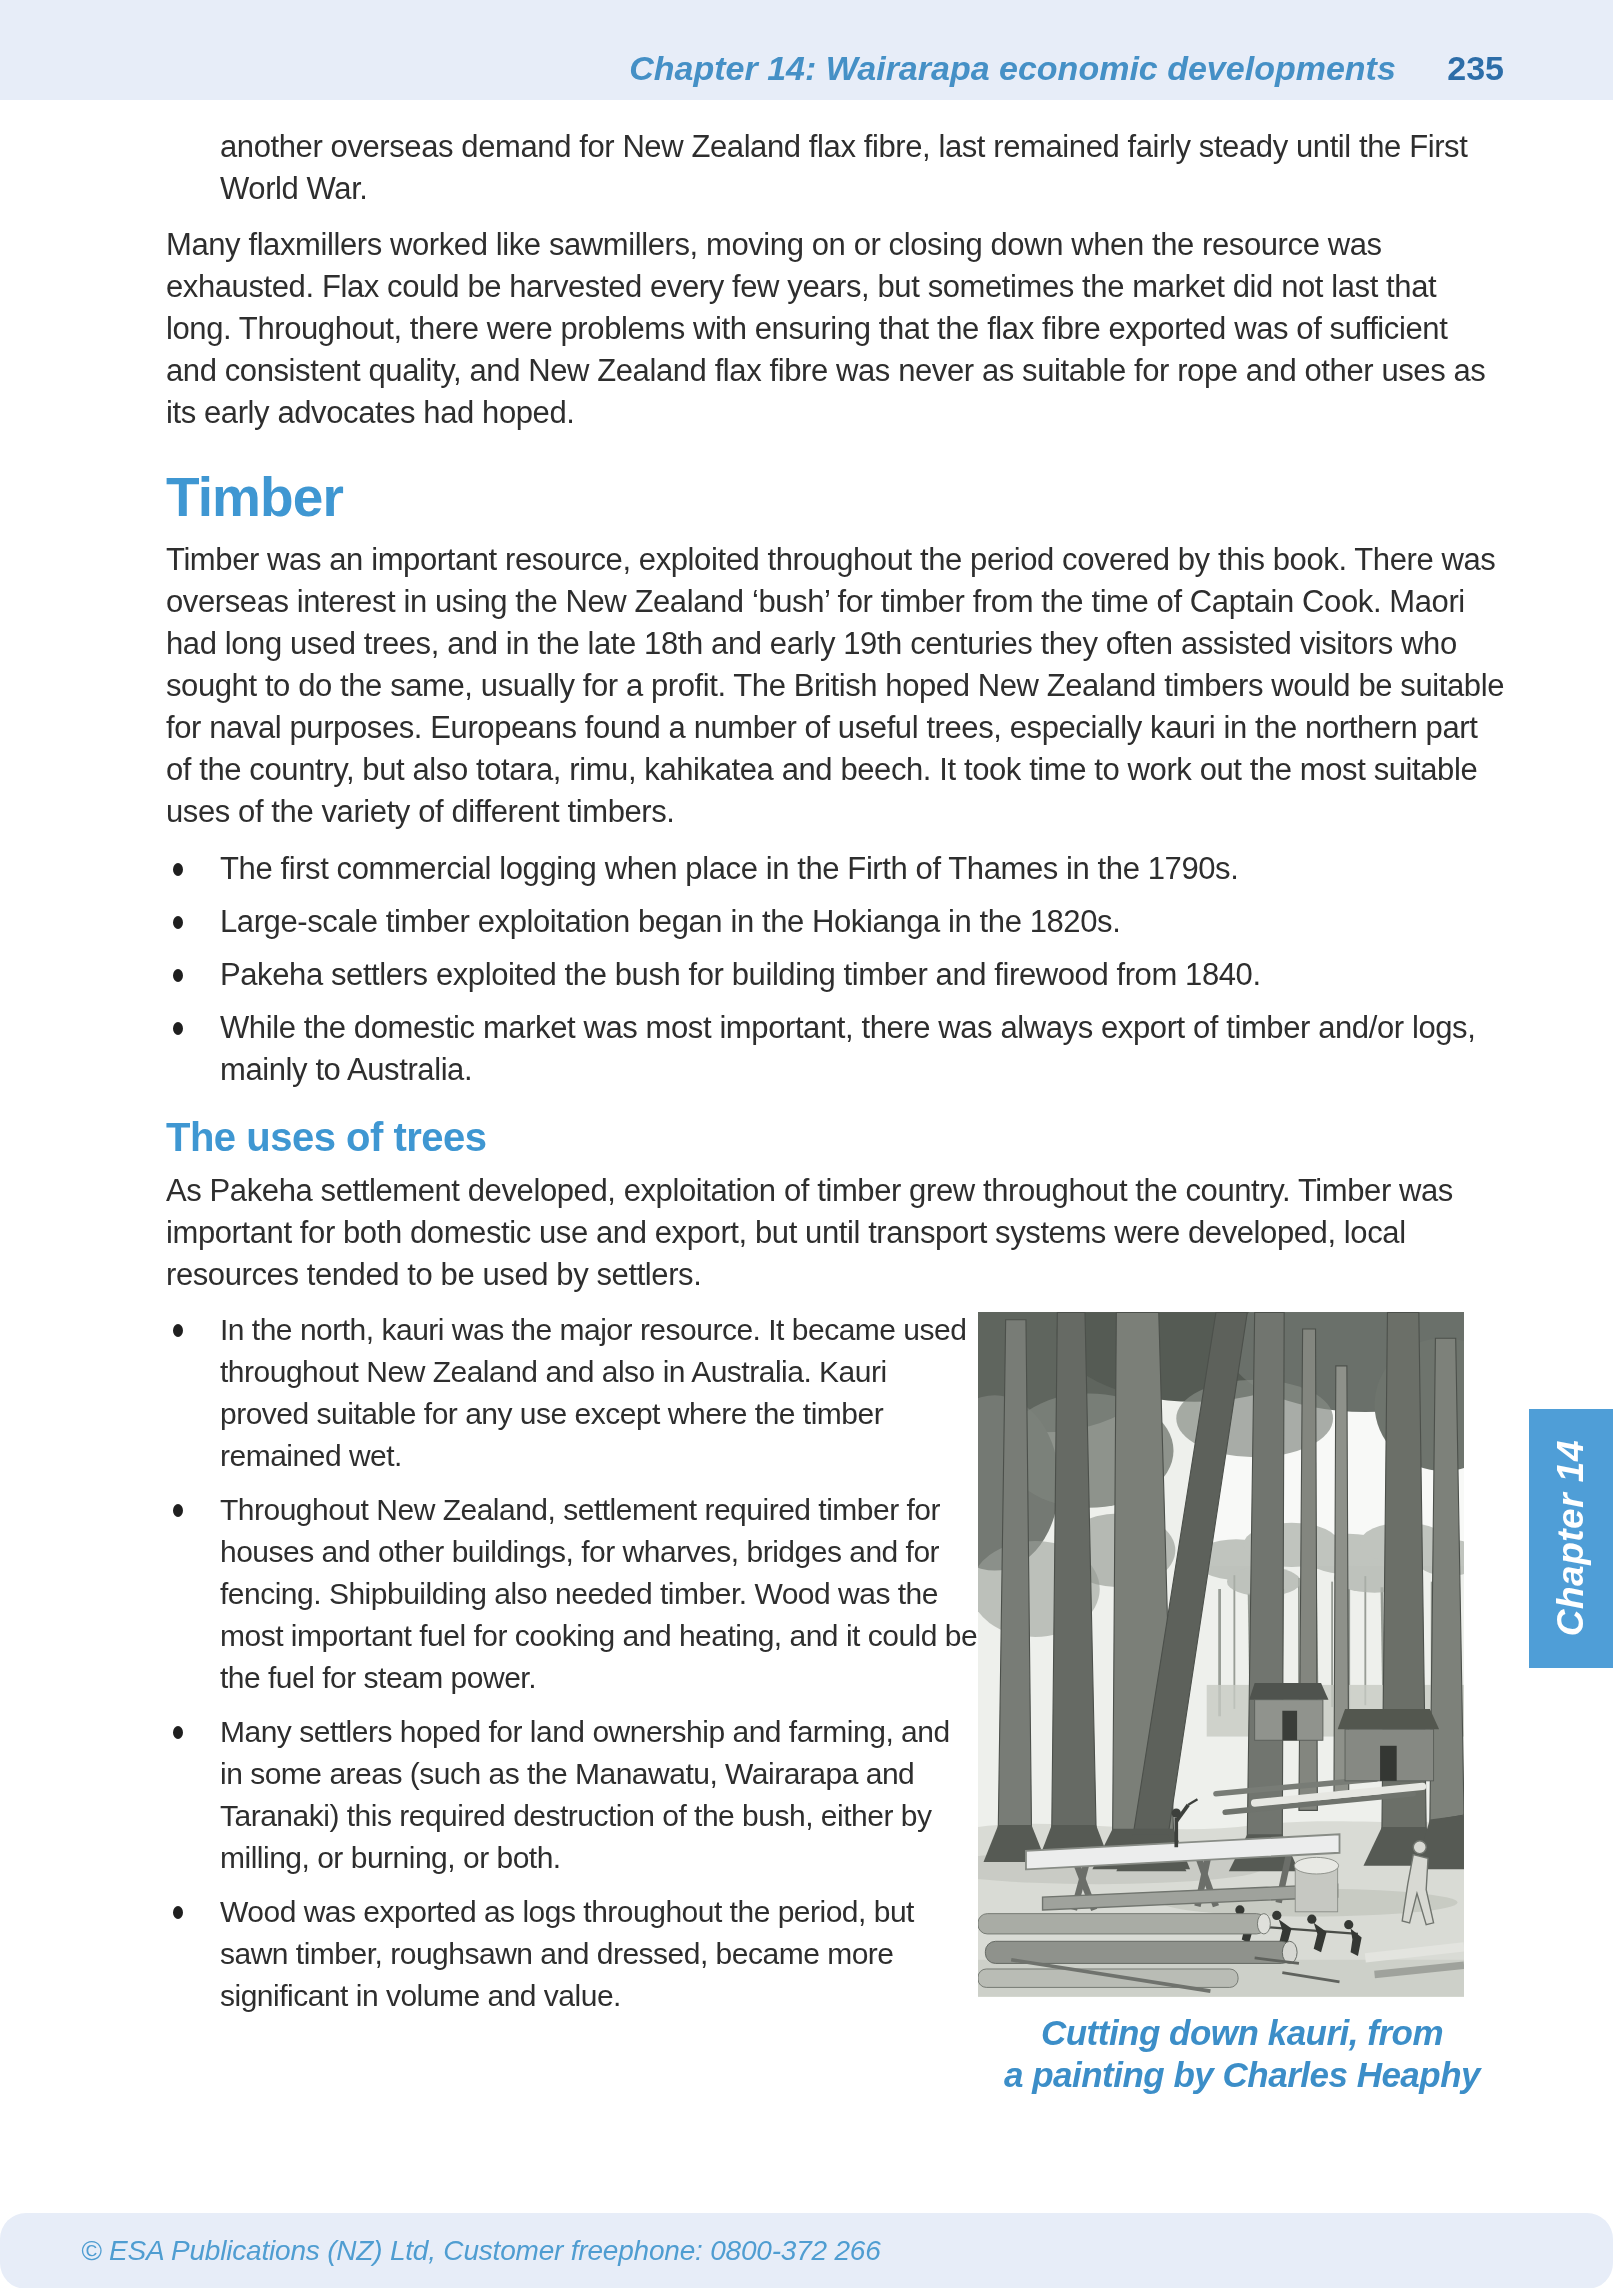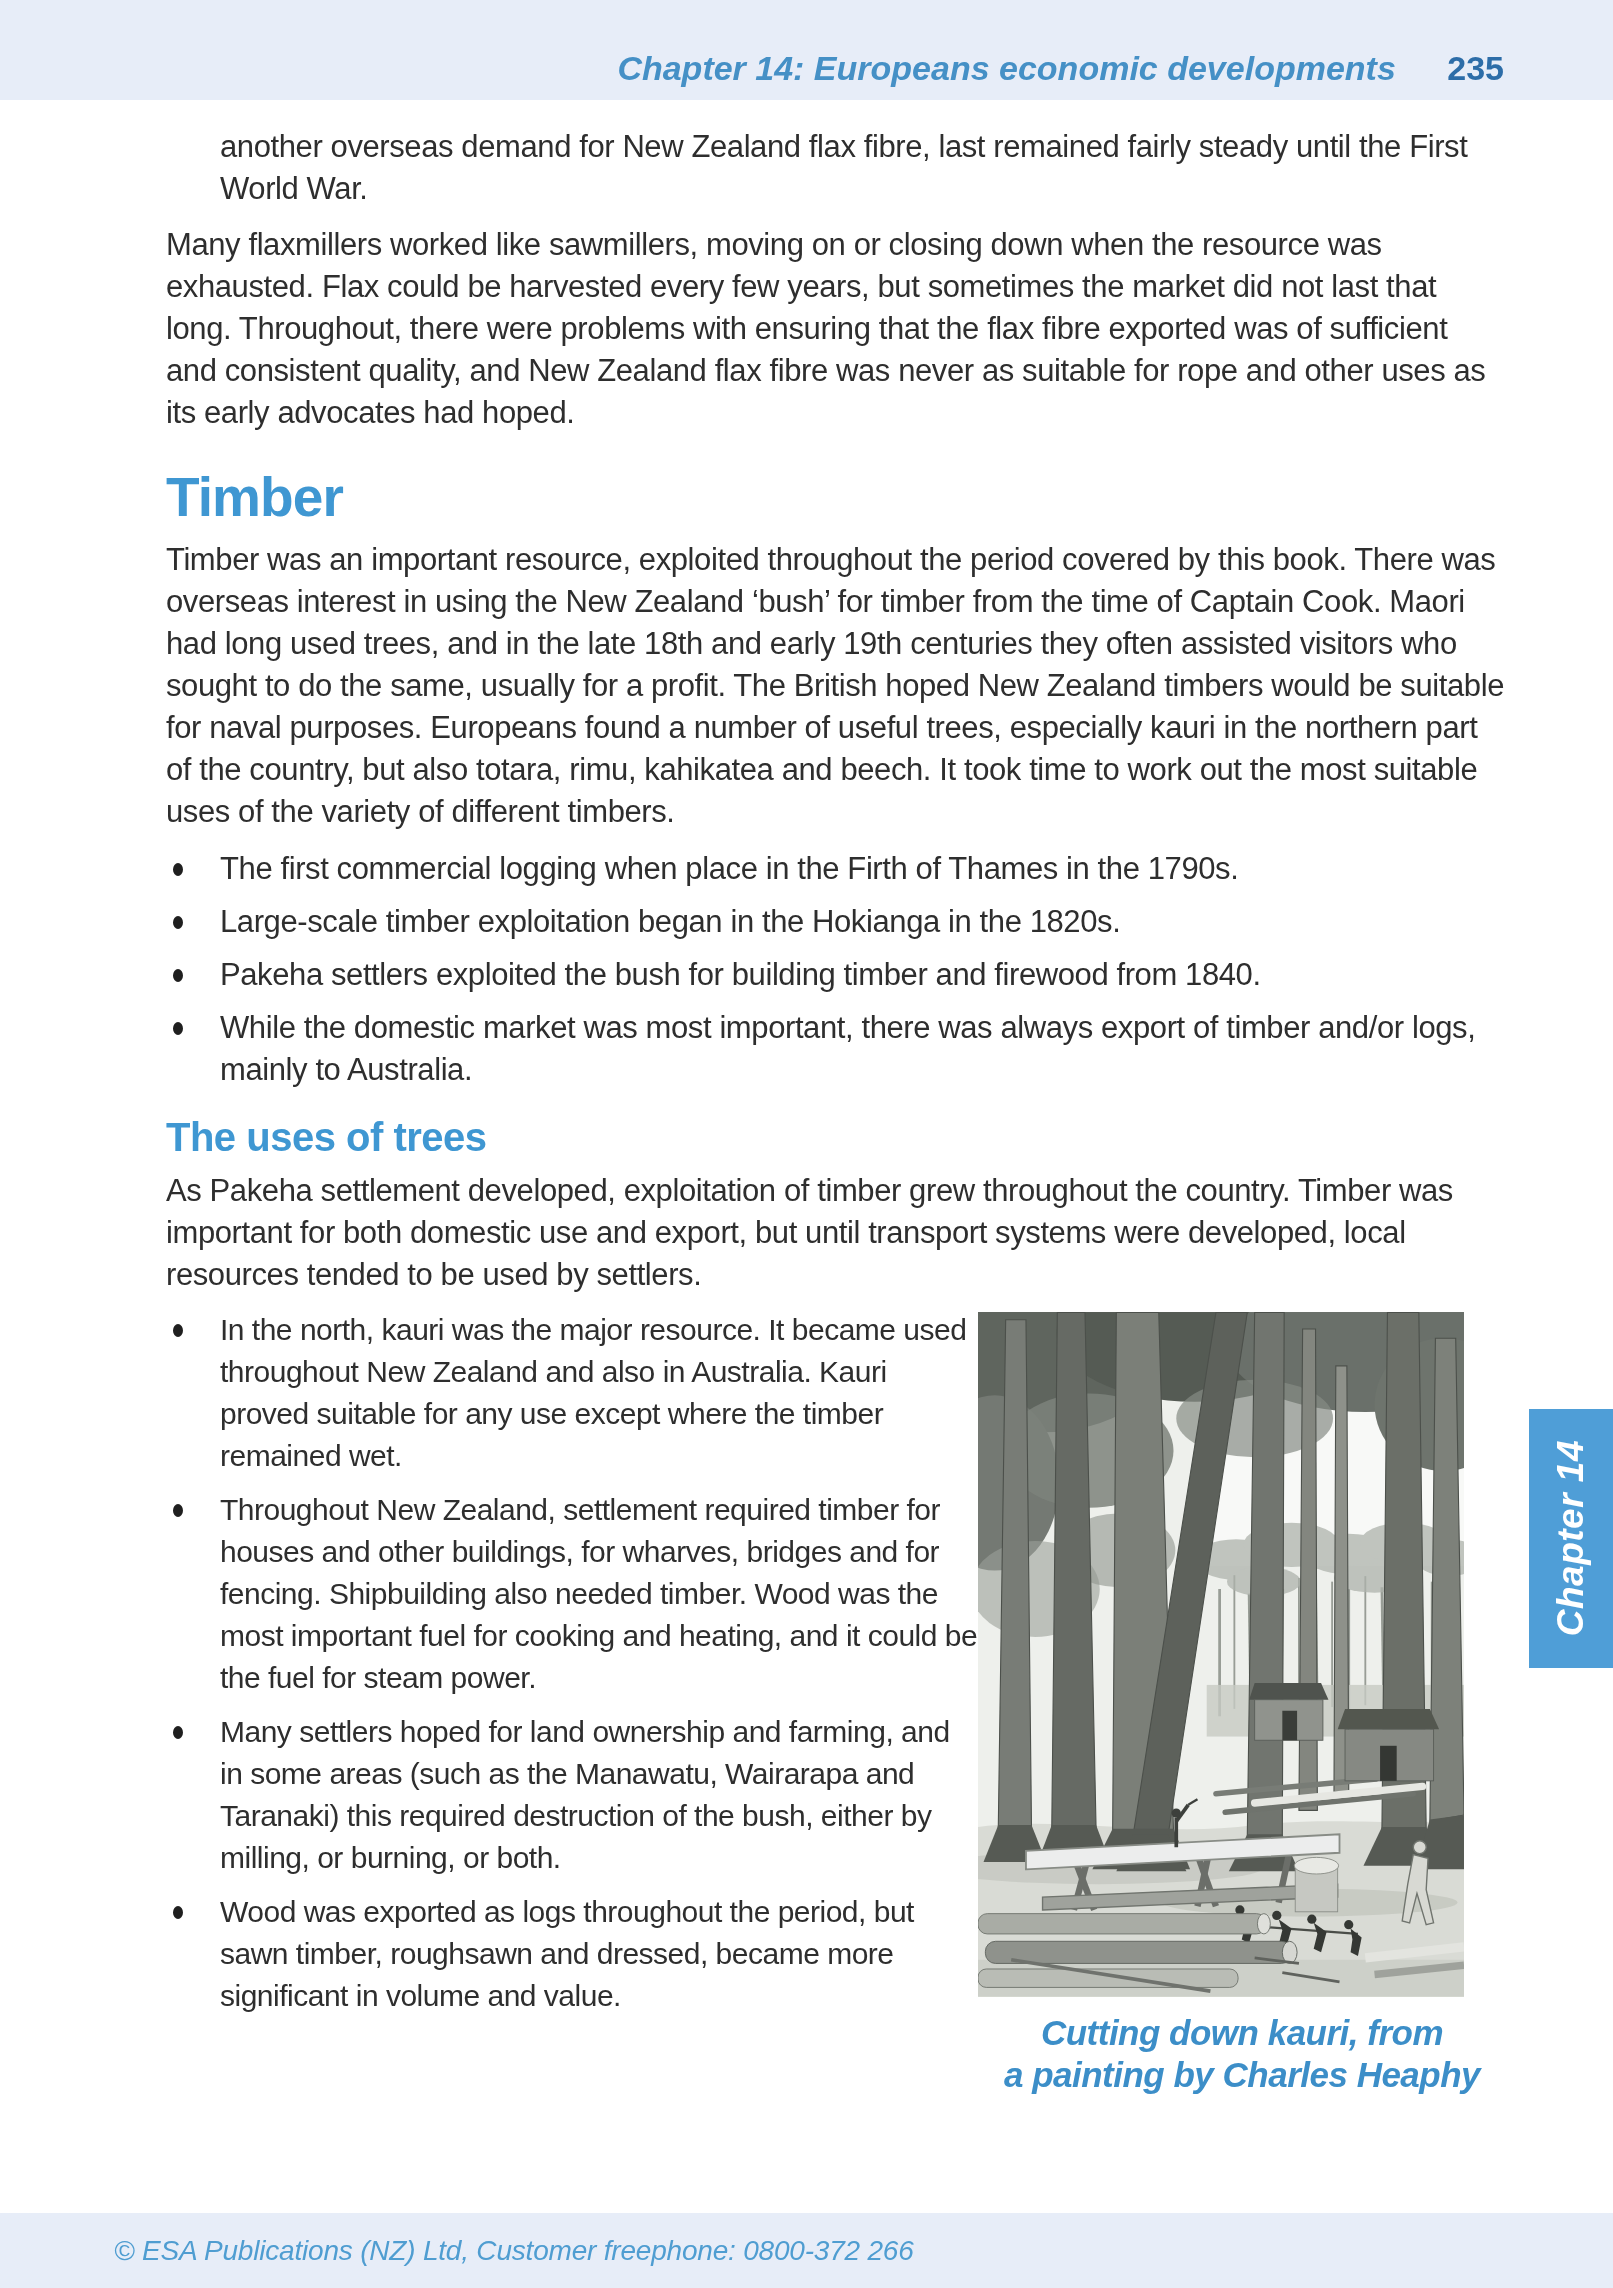--- a/index.html
+++ b/index.html
@@ -2,21 +2,21 @@
 <html style="font-size:14.8px"><head>
 <meta charset="utf-8">
 <style>
   html,body { margin:0; padding:0; background:#ffffff; }
   .page {
     position:relative; width:1613px; height:2289px; background:#ffffff;
     font-family:"Liberation Sans", sans-serif; color:#2e2e2e; overflow:hidden;
   }
   .band { position:absolute; left:0; right:0; background:#e7edf8; }
   .band.top { top:0; height:100px; }
-  .band.bottom { bottom:0; height:76px; display:flex; align-items:center; padding-left:114px; box-sizing:border-box; }
+  .band.bottom { bottom:0; height:76px; display:flex; align-items:center; padding-left:81px; box-sizing:border-box;border-radius:26px; }
   .header-line { position:absolute; top:50px; right:109px; font-size:34px; line-height:37px; white-space:nowrap; }
   .chapter-ref { font-style:italic; font-weight:bold; color:#4590c6; }
   .page-num { font-weight:bold; color:#2d6da8; margin-left:42px; }
 
   .content { position:absolute; left:166px; top:100px; width:1340px; }
   .para { font-size:31px; line-height:42px; letter-spacing:-0.4px; margin:0; }
   .para.indented { margin:26px 0 0 54px; }
   .para.mt { margin-top:14px; }
   .h1 { font-size:55px; line-height:61px; letter-spacing:-0.9px; color:#3f97d2; font-weight:bold; margin:33px 0 0 0; }
   .h2 { font-size:40px; line-height:44px; letter-spacing:-0.5px; color:#3f97d2; font-weight:bold; margin:24px 0 0 0; }
@@ -46,21 +46,21 @@
   }
   .footer-text { font-style:italic; font-size:28px; color:#4f9dd1; letter-spacing:-0.2px; }
 </style>
 </head>
 <body>
 
 <div class="page">
 
   <header class="band top">
     <div class="header-line">
-      <span class="chapter-ref">Chapter 14: Europeans economic developments</span>
+      <span class="chapter-ref">Chapter 14: Wairarapa economic developments</span>
       <span class="page-num">235</span>
     </div>
   </header>
 
   <main class="content">
 
     <p class="para indented">another overseas demand for New Zealand flax fibre, last remained fairly steady until the First World War.</p>
     <p class="para mt">Many flaxmillers worked like sawmillers, moving on or closing down when the resource was exhausted. Flax could be harvested every few years, but sometimes the market did not last that long. Throughout, there were problems with ensuring that the flax fibre exported was of sufficient and consistent quality, and New Zealand flax fibre was never as suitable for rope and other uses as its early advocates had hoped.</p>
 
     <h1 class="h1">Timber</h1>

